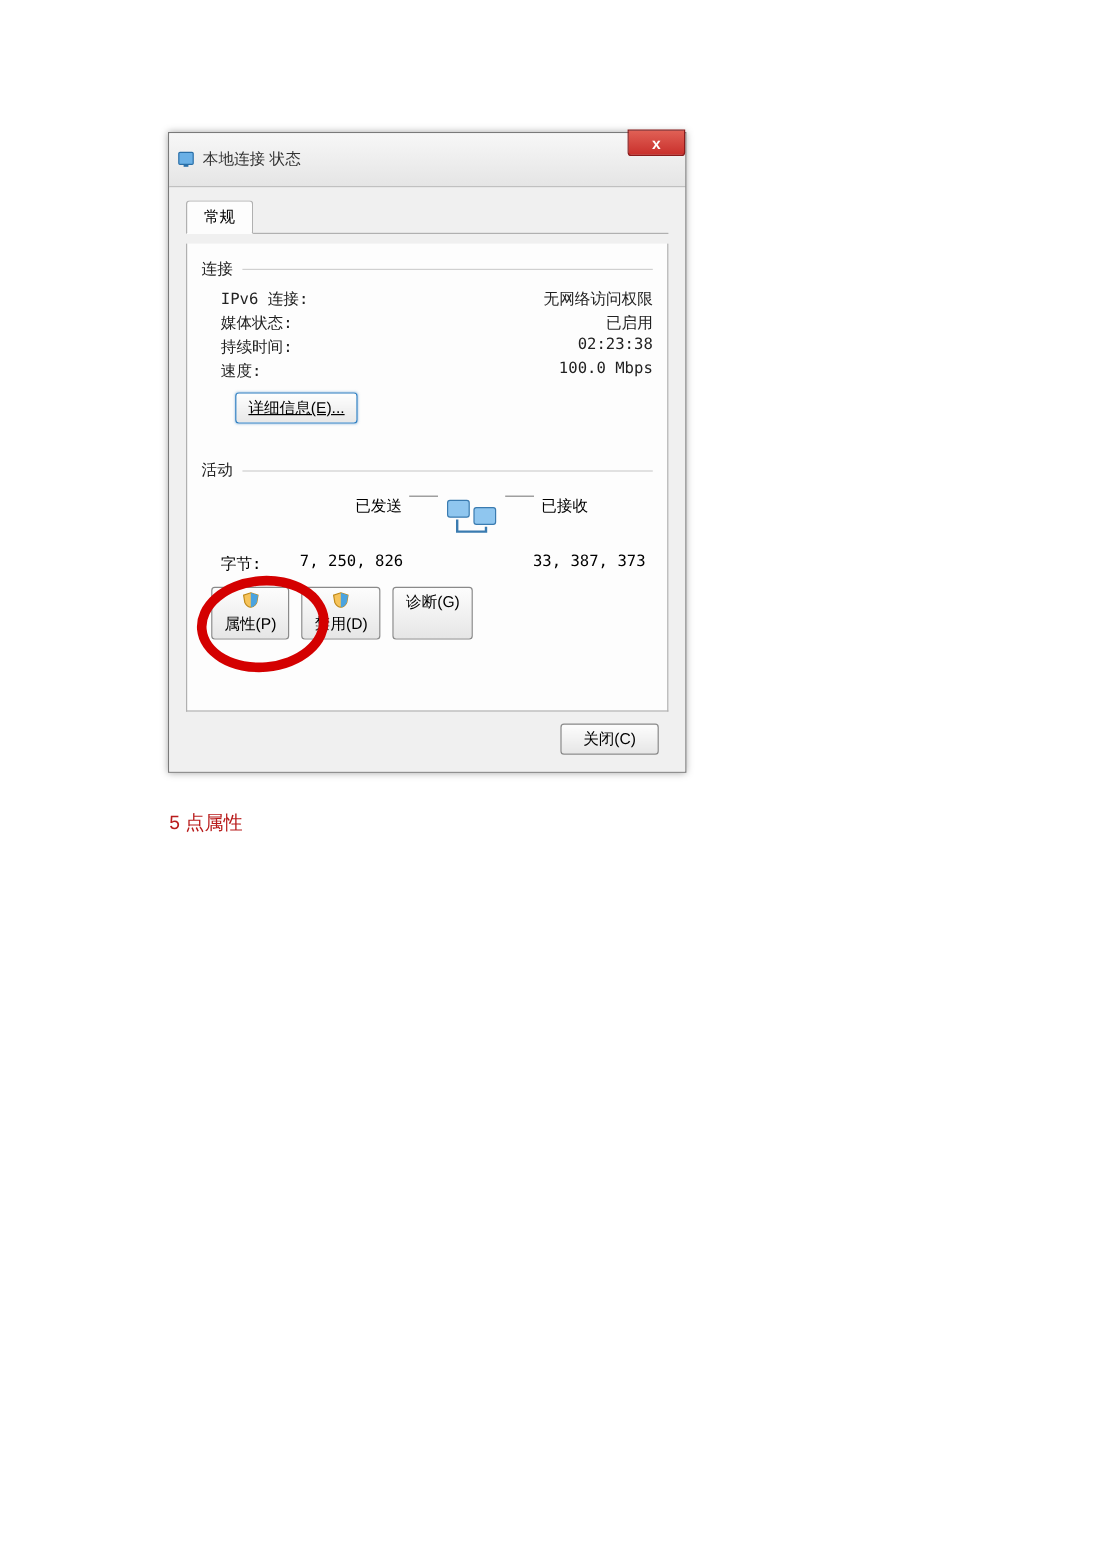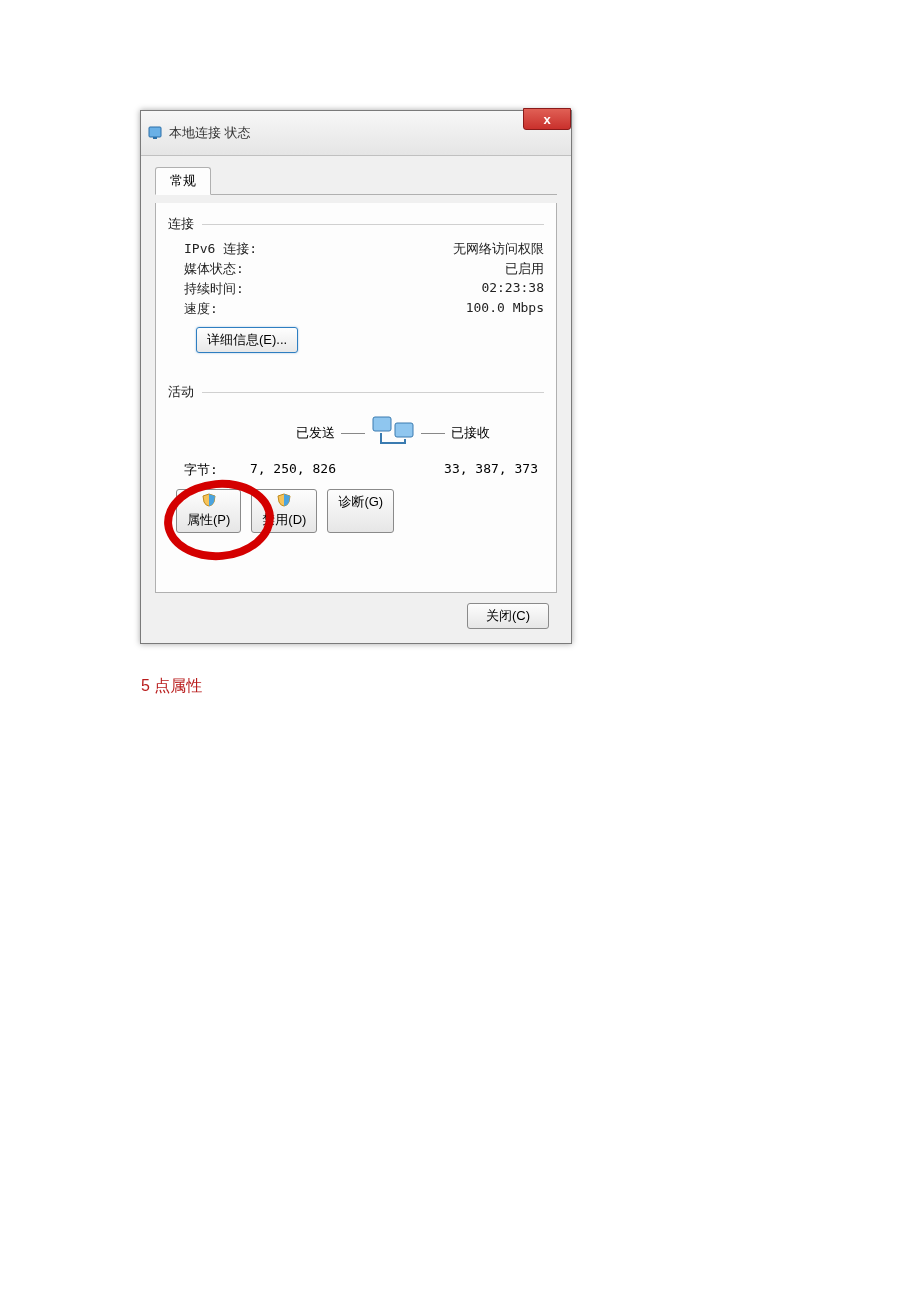--- a/index.html
+++ b/index.html
@@ -113,31 +113,32 @@
     .details-btn {
       margin: 8px 0 8px 28px;
       display: inline-block;
       background: linear-gradient(to bottom, #fefefe, #e8e8e8);
       border: 1px solid #2e7ec1;
       box-shadow: 0 0 2px rgba(46,126,193,0.5);
       padding: 3px 10px;
       font-size: 13px;
       cursor: pointer;
       border-radius: 3px;
+      text-decoration: underline;
     }
     .activity-row {
       display: flex;
       align-items: center;
       justify-content: space-between;
       padding: 6px 6px 6px 0;
       font-size: 13px;
     }
     .activity-center {
       display: flex;
-      align-items: center;
+      align-items: flex-start;
       gap: 6px;
     }
     .comp-icon {
       width: 44px;
       height: 40px;
     }
     .dash {
       width: 24px;
       height: 1px;
       background: #888;

